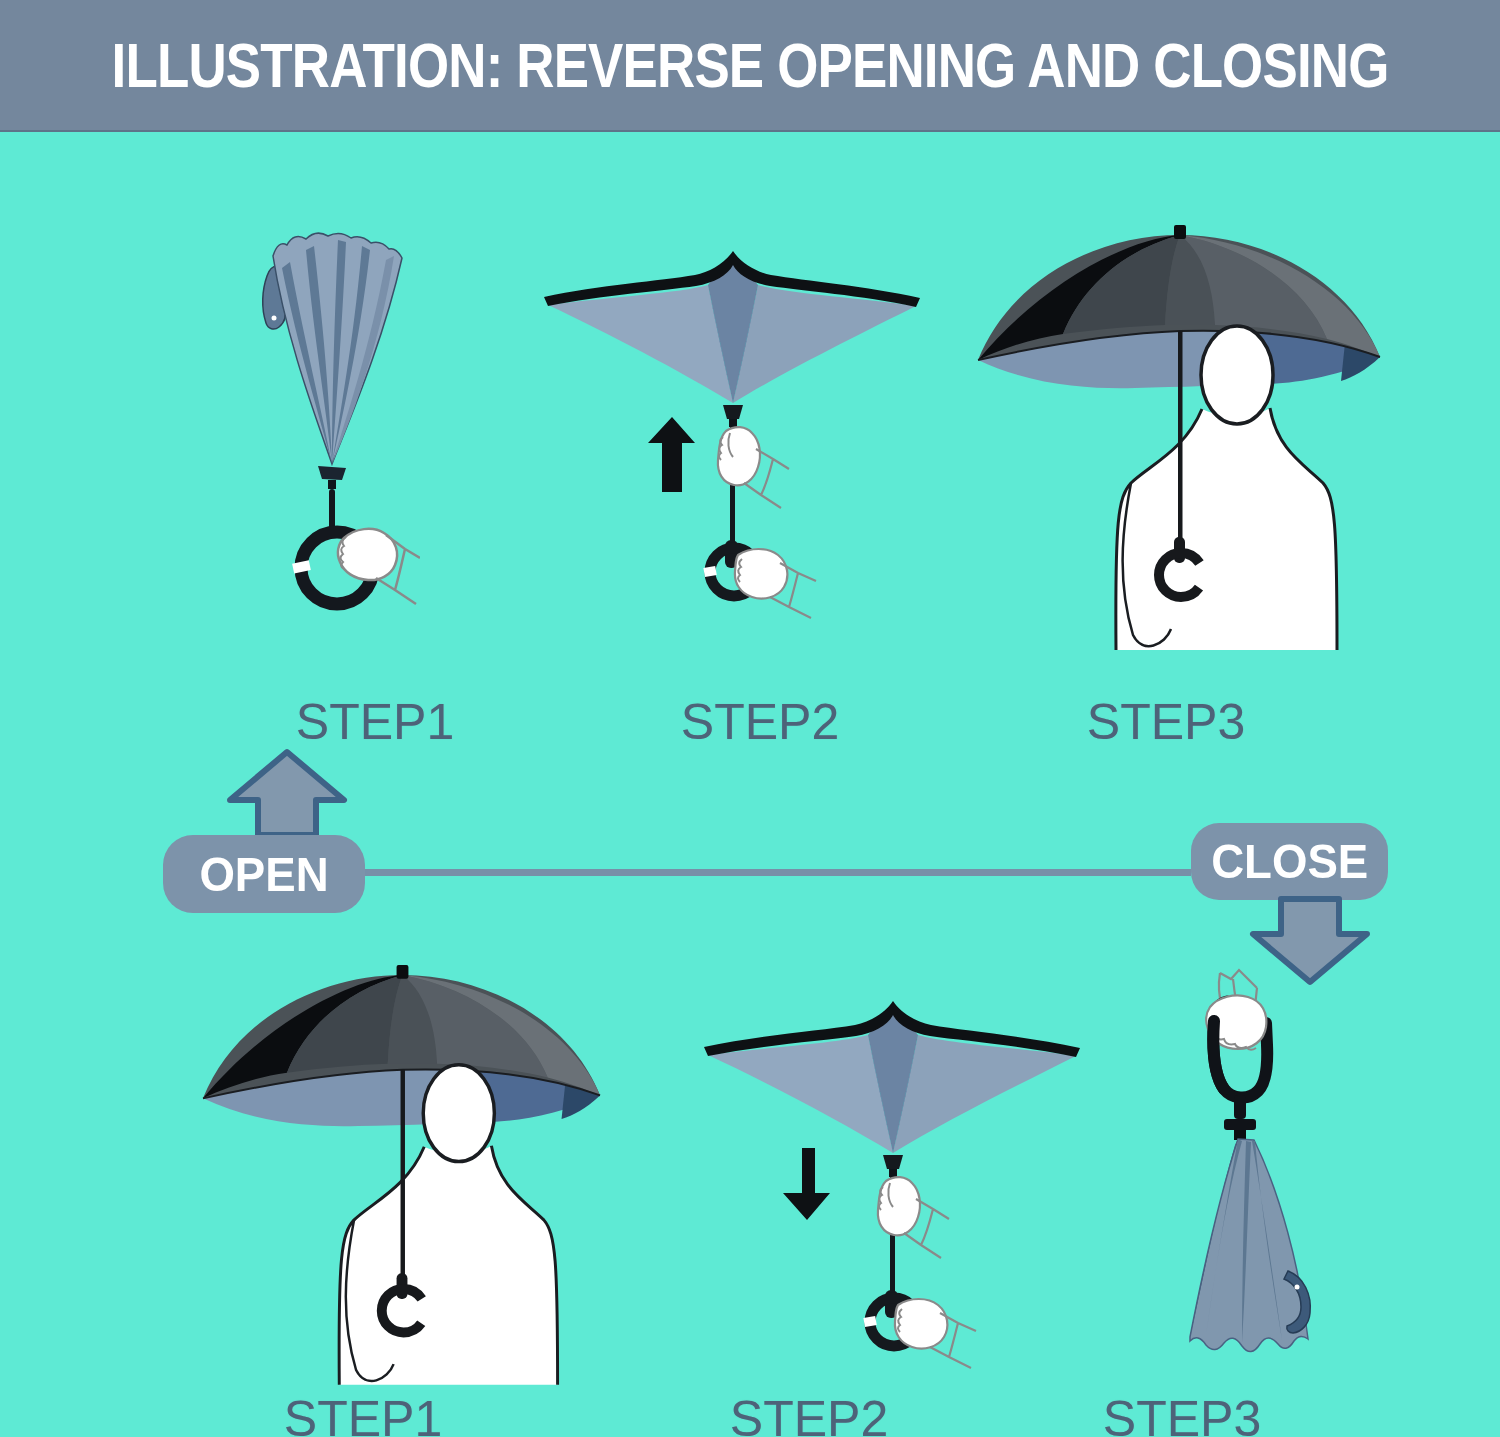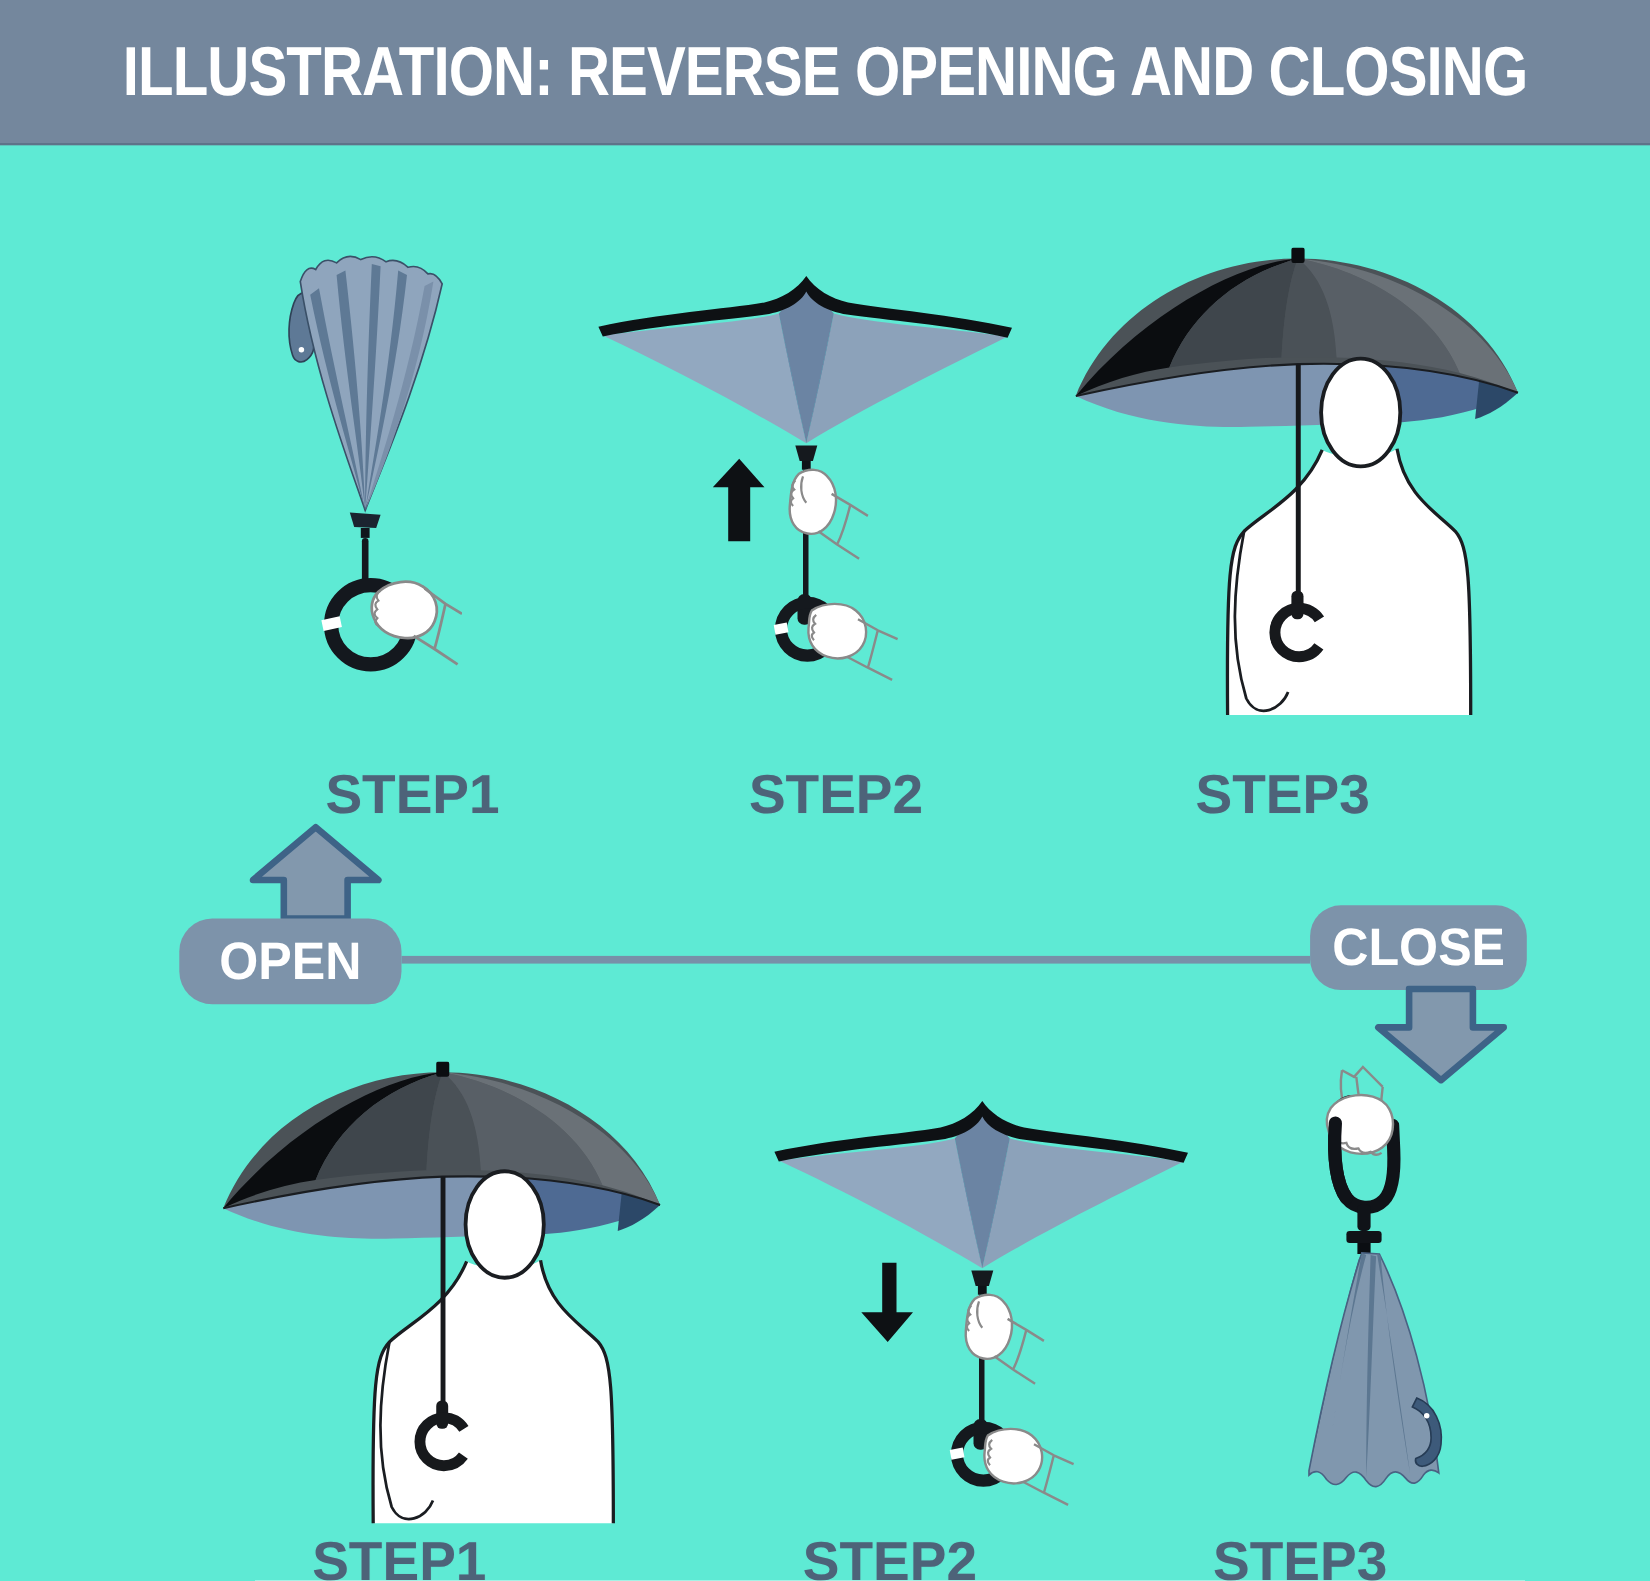--- a/index.html
+++ b/index.html
@@ -21,21 +21,21 @@
     background:var(--header-bg);
     border-bottom:2px solid #5E7389;
     display:flex;align-items:center;justify-content:center;
   }
   .header-title{
     color:#fff;font-weight:bold;font-size:63px;letter-spacing:-1px;
     transform:scaleX(0.84);white-space:nowrap;
   }
   .fig{position:absolute;}
   .step-label{
-    position:absolute;color:var(--step-label);font-size:50px;font-weight:700;
+    position:absolute;color:var(--step-label);font-size:50px;font-weight:400;
     transform:translateX(-50%);white-space:nowrap;
     text-shadow:0 0 1px rgba(120,140,160,.35);
   }
   .badge{
     position:absolute;background:var(--badge-fill);
     display:flex;align-items:center;justify-content:center;
   }
   .badge-open{left:163px;top:835px;width:202px;height:78px;border-radius:30px;}
   .badge-close{left:1191px;top:823px;width:197px;height:77px;border-radius:28px;}
   .badge-text{color:var(--badge-text);font-weight:bold;font-size:48px;letter-spacing:0px;transform:scaleX(.95);}

